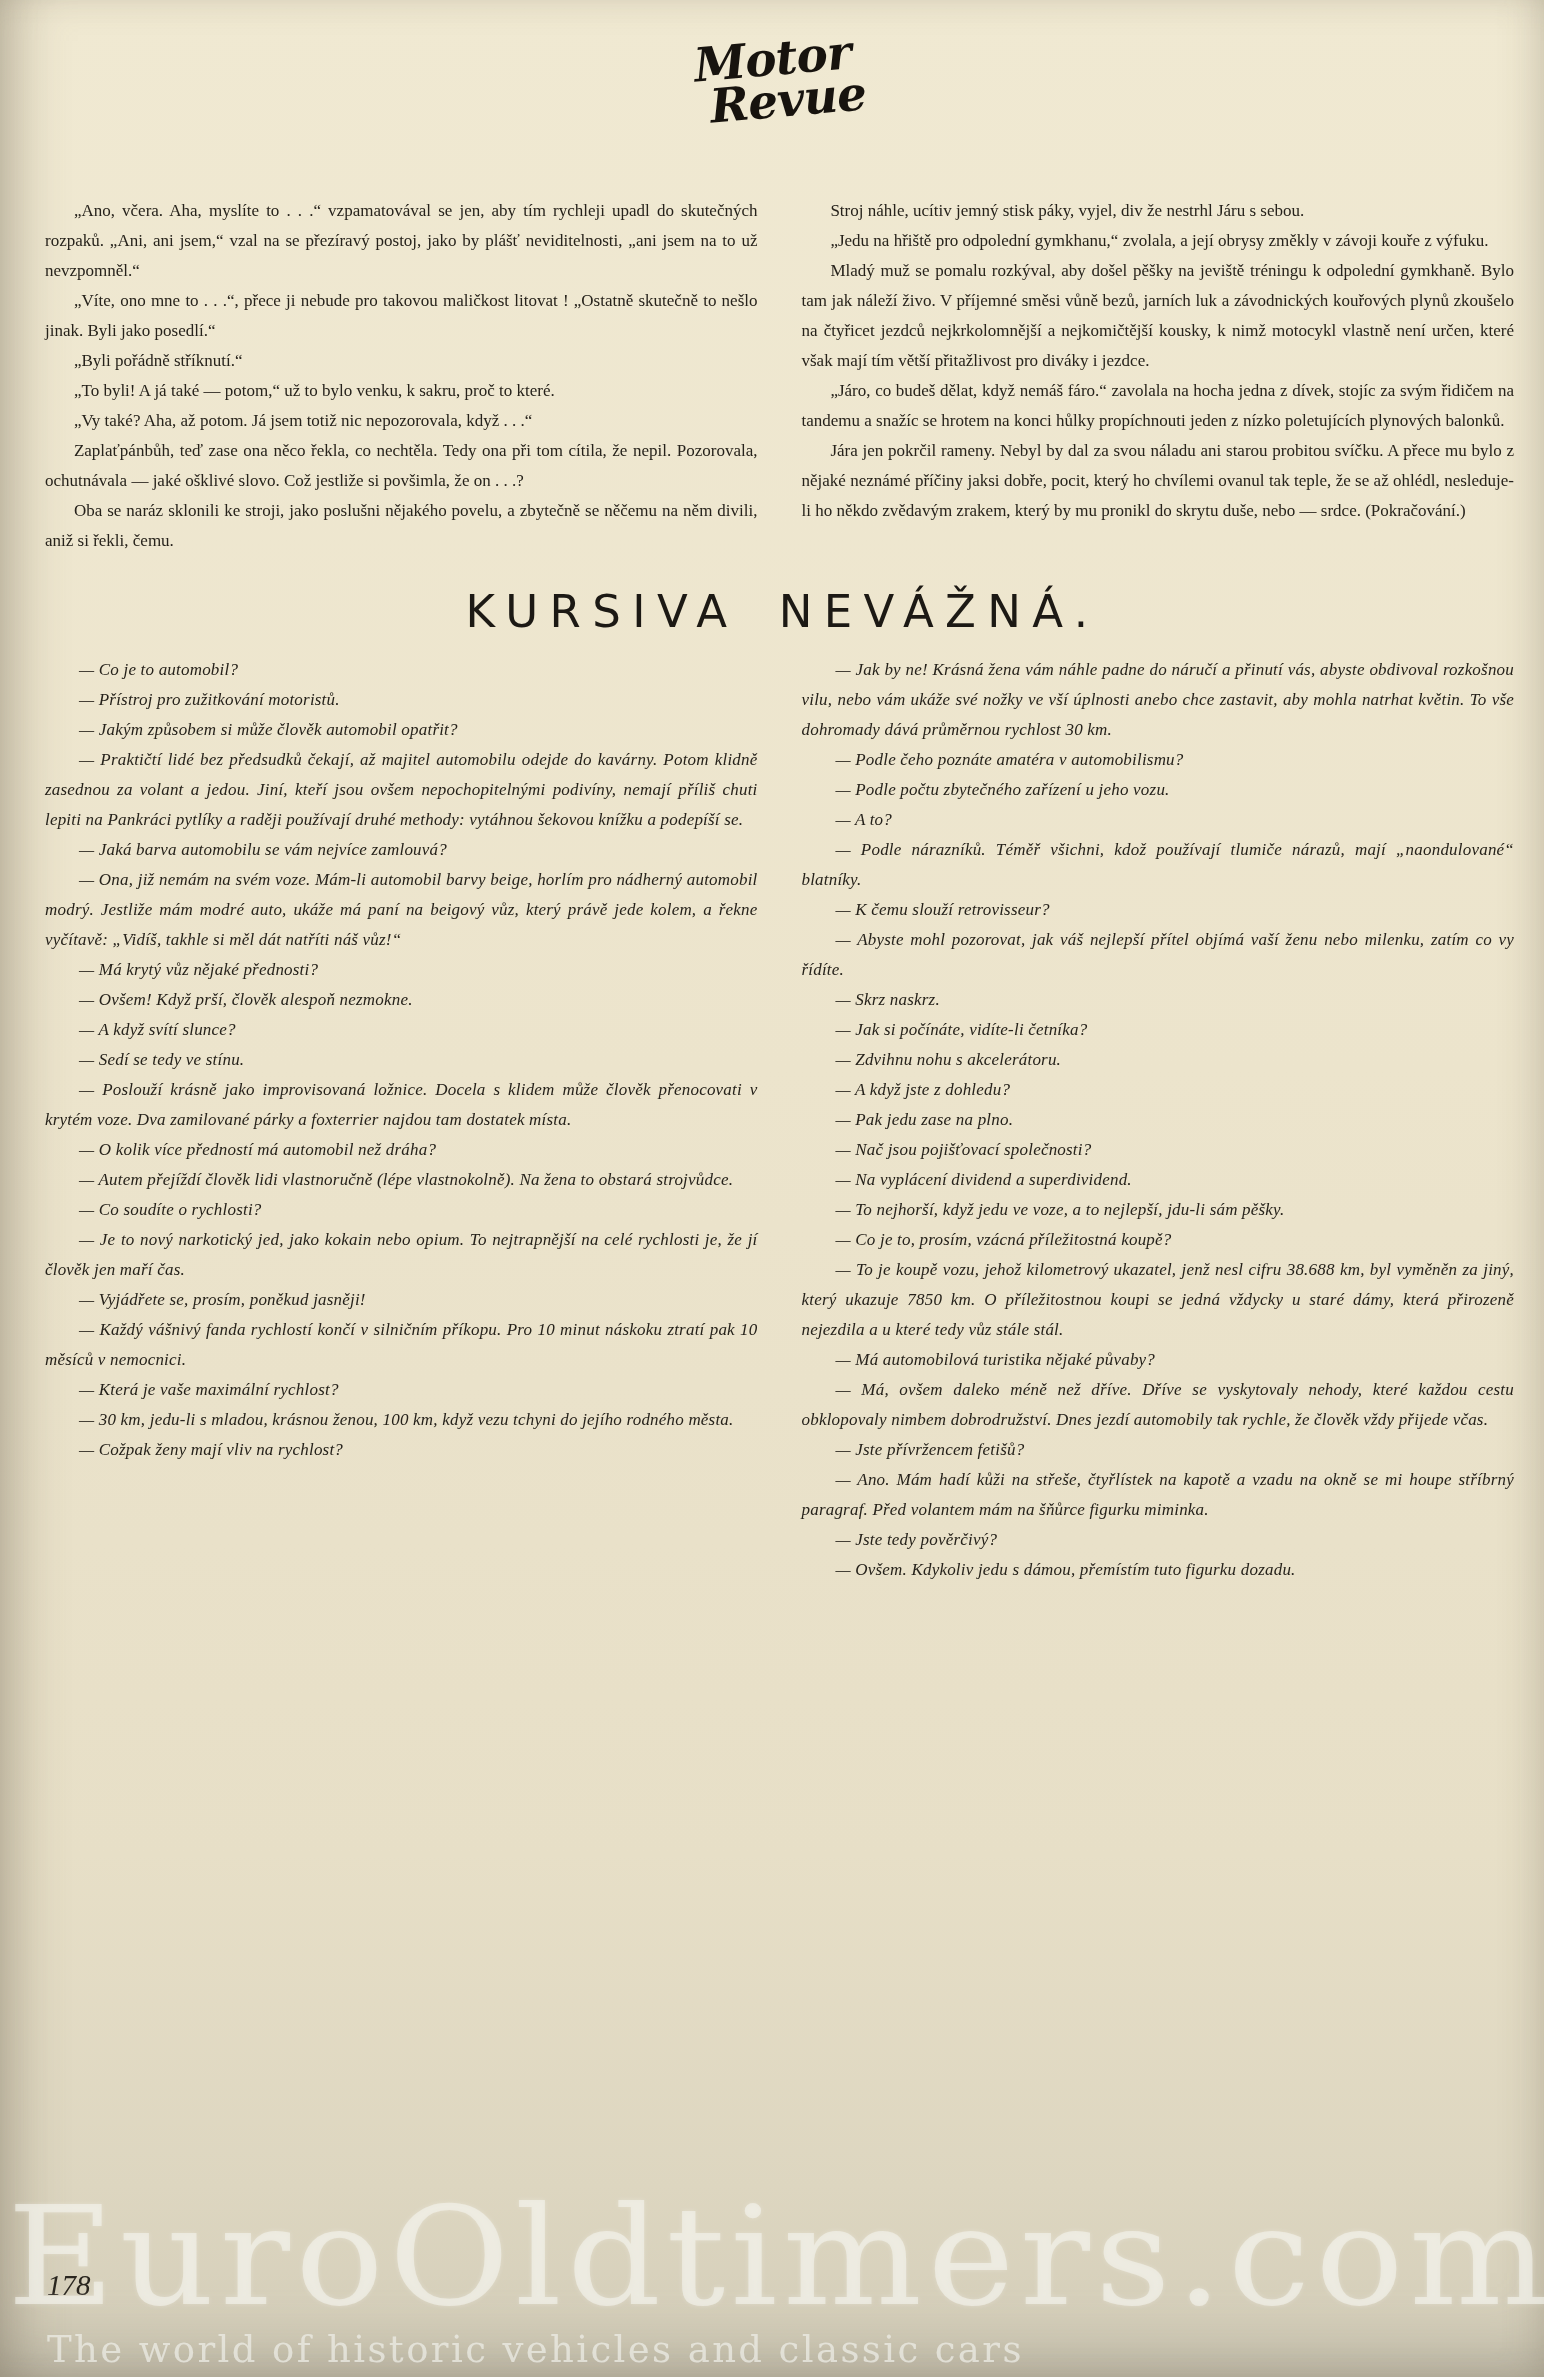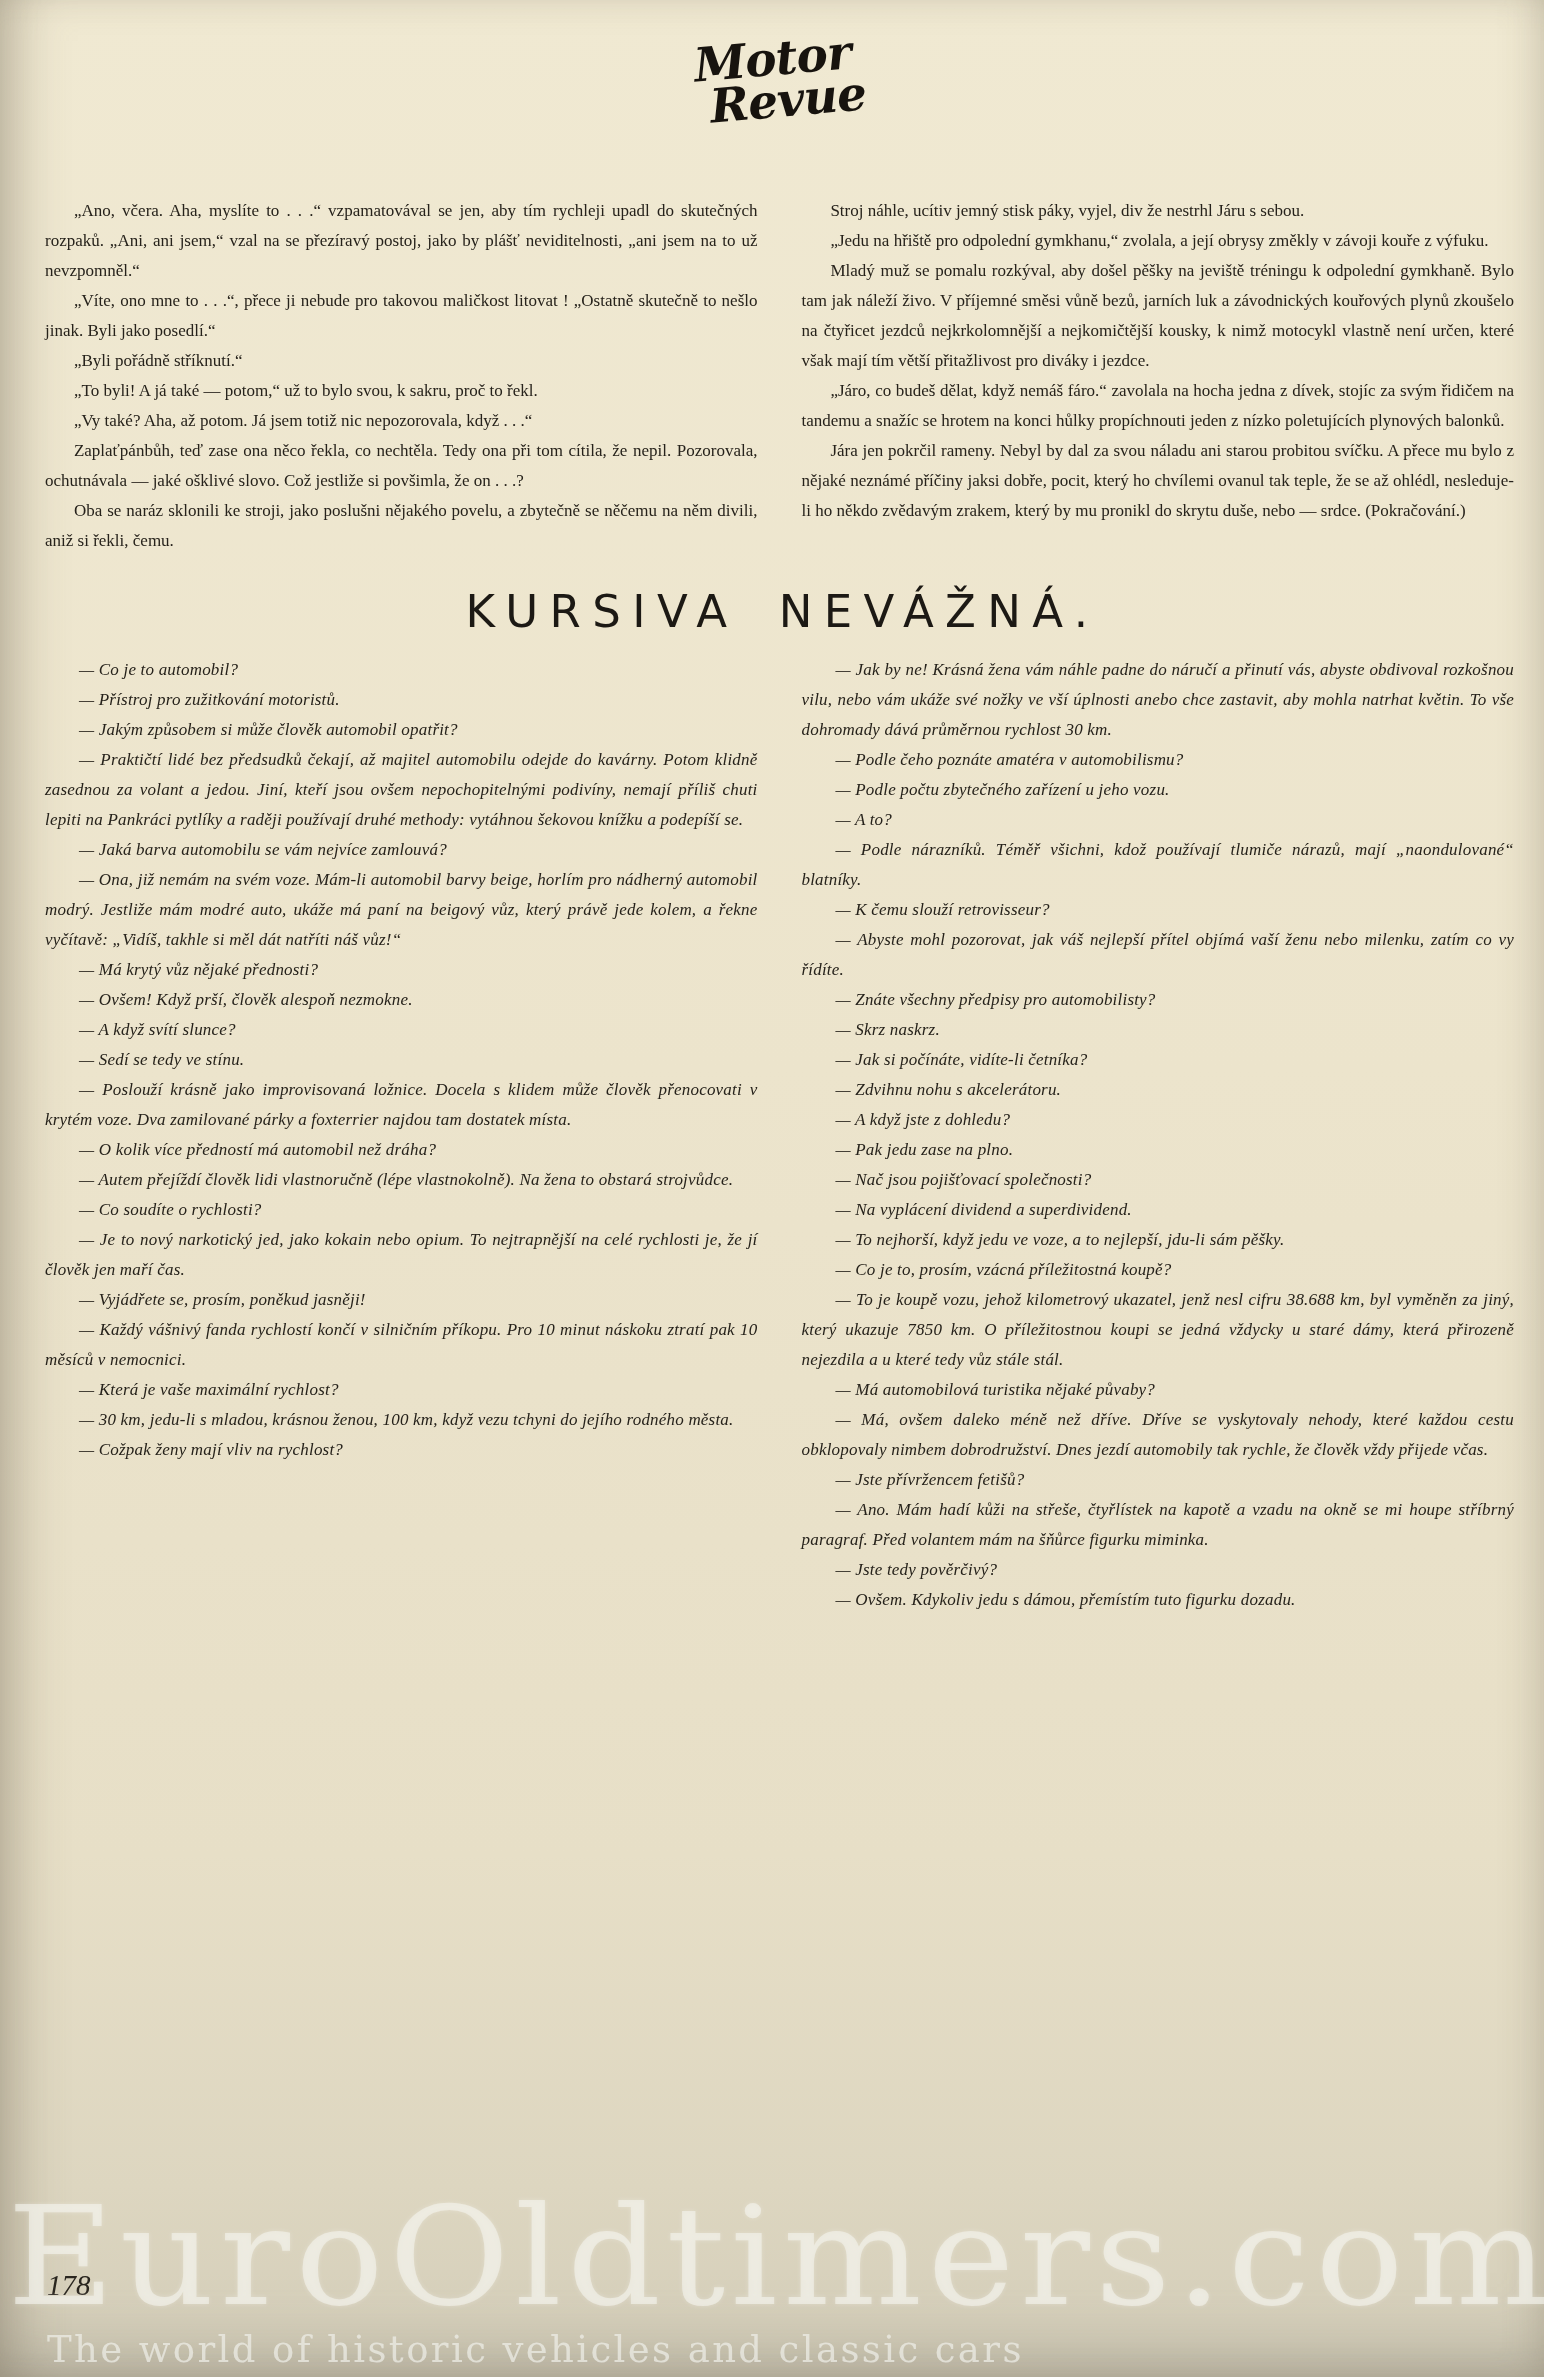--- a/index.html
+++ b/index.html
@@ -100,21 +100,21 @@
   <header class="logo">
     <div class="logo-line1">Motor</div>
     <div class="logo-line2">Revue</div>
   </header>
 
   <section class="columns story">
     <div class="col">
         <p class="para">„Ano, včera. Aha, myslíte to . . .“ vzpamatovával se jen, aby tím rychleji upadl do skutečných rozpaků. „Ani, ani jsem,“ vzal na se přezíravý postoj, jako by plášť neviditelnosti, „ani jsem na to už nevzpomněl.“</p>
         <p class="para">„Víte, ono mne to . . .“, přece ji nebude pro takovou maličkost litovat ! „Ostatně skutečně to nešlo jinak. Byli jako posedlí.“</p>
         <p class="para">„Byli pořádně stříknutí.“</p>
-        <p class="para">„To byli! A já také — potom,“ už to bylo svou, k sakru, proč to řekl.</p>
+        <p class="para">„To byli! A já také — potom,“ už to bylo venku, k sakru, proč to které.</p>
         <p class="para">„Vy také? Aha, až potom. Já jsem totiž nic nepozorovala, když . . .“</p>
         <p class="para">Zaplaťpánbůh, teď zase ona něco řekla, co nechtěla. Tedy ona při tom cítila, že nepil. Pozorovala, ochutnávala — jaké ošklivé slovo. Což jestliže si povšimla, že on . . .?</p>
         <p class="para">Oba se naráz sklonili ke stroji, jako poslušni nějakého povelu, a zbytečně se něčemu na něm divili, aniž si řekli, čemu.</p>
       </div>
     <div class="col">
         <p class="para">Stroj náhle, ucítiv jemný stisk páky, vyjel, div že nestrhl Járu s sebou.</p>
         <p class="para">„Jedu na hřiště pro odpolední gymkhanu,“ zvolala, a její obrysy změkly v závoji kouře z výfuku.</p>
         <p class="para">Mladý muž se pomalu rozkýval, aby došel pěšky na jeviště tréningu k odpolední gymkhaně. Bylo tam jak náleží živo. V příjemné směsi vůně bezů, jarních luk a závodnických kouřových plynů zkoušelo na čtyřicet jezdců nejkrkolomnější a nejkomičtější kousky, k nimž motocykl vlastně není určen, které však mají tím větší přitažlivost pro diváky i jezdce.</p>
         <p class="para">„Járo, co budeš dělat, když nemáš fáro.“ zavolala na hocha jedna z dívek, stojíc za svým řidičem na tandemu a snažíc se hrotem na konci hůlky propíchnouti jeden z nízko poletujících plynových balonků.</p>
         <p class="para">Jára jen pokrčil rameny. Nebyl by dal za svou náladu ani starou probitou svíčku. A přece mu bylo z nějaké neznámé příčiny jaksi dobře, pocit, který ho chvílemi ovanul tak teple, že se až ohlédl, nesleduje-li ho někdo zvědavým zrakem, který by mu pronikl do skrytu duše, nebo — srdce.        (Pokračování.)</p>
@@ -147,21 +147,20 @@
         <p class="para">— Cožpak ženy mají vliv na rychlost?</p>
       </div>
     <div class="col">
         <p class="para">— Jak by ne! Krásná žena vám náhle padne do náručí a přinutí vás, abyste obdivoval rozkošnou vilu, nebo vám ukáže své nožky ve vší úplnosti anebo chce zastavit, aby mohla natrhat květin. To vše dohromady dává průměrnou rychlost 30 km.</p>
         <p class="para">— Podle čeho poznáte amatéra v automobilismu?</p>
         <p class="para">— Podle počtu zbytečného zařízení u jeho vozu.</p>
         <p class="para">— A to?</p>
         <p class="para">— Podle nárazníků. Téměř všichni, kdož používají tlumiče nárazů, mají „naondulované“ blatníky.</p>
         <p class="para">— K čemu slouží retrovisseur?</p>
         <p class="para">— Abyste mohl pozorovat, jak váš nejlepší přítel objímá vaší ženu nebo milenku, zatím co vy řídíte.</p>
-        <p class="para">— Znáte všechny předpisy pro automobilisty?</p>
         <p class="para">— Skrz naskrz.</p>
         <p class="para">— Jak si počínáte, vidíte-li četníka?</p>
         <p class="para">— Zdvihnu nohu s akcelerátoru.</p>
         <p class="para">— A když jste z dohledu?</p>
         <p class="para">— Pak jedu zase na plno.</p>
         <p class="para">— Nač jsou pojišťovací společnosti?</p>
         <p class="para">— Na vyplácení dividend a superdividend.</p>
         <p class="para">— To nejhorší, když jedu ve voze, a to nejlepší, jdu-li sám pěšky.</p>
         <p class="para">— Co je to, prosím, vzácná příležitostná koupě?</p>
         <p class="para">— To je koupě vozu, jehož kilometrový ukazatel, jenž nesl cifru 38.688 km, byl vyměněn za jiný, který ukazuje 7850 km. O příležitostnou koupi se jedná vždycky u staré dámy, která přirozeně nejezdila a u které tedy vůz stále stál.</p>

